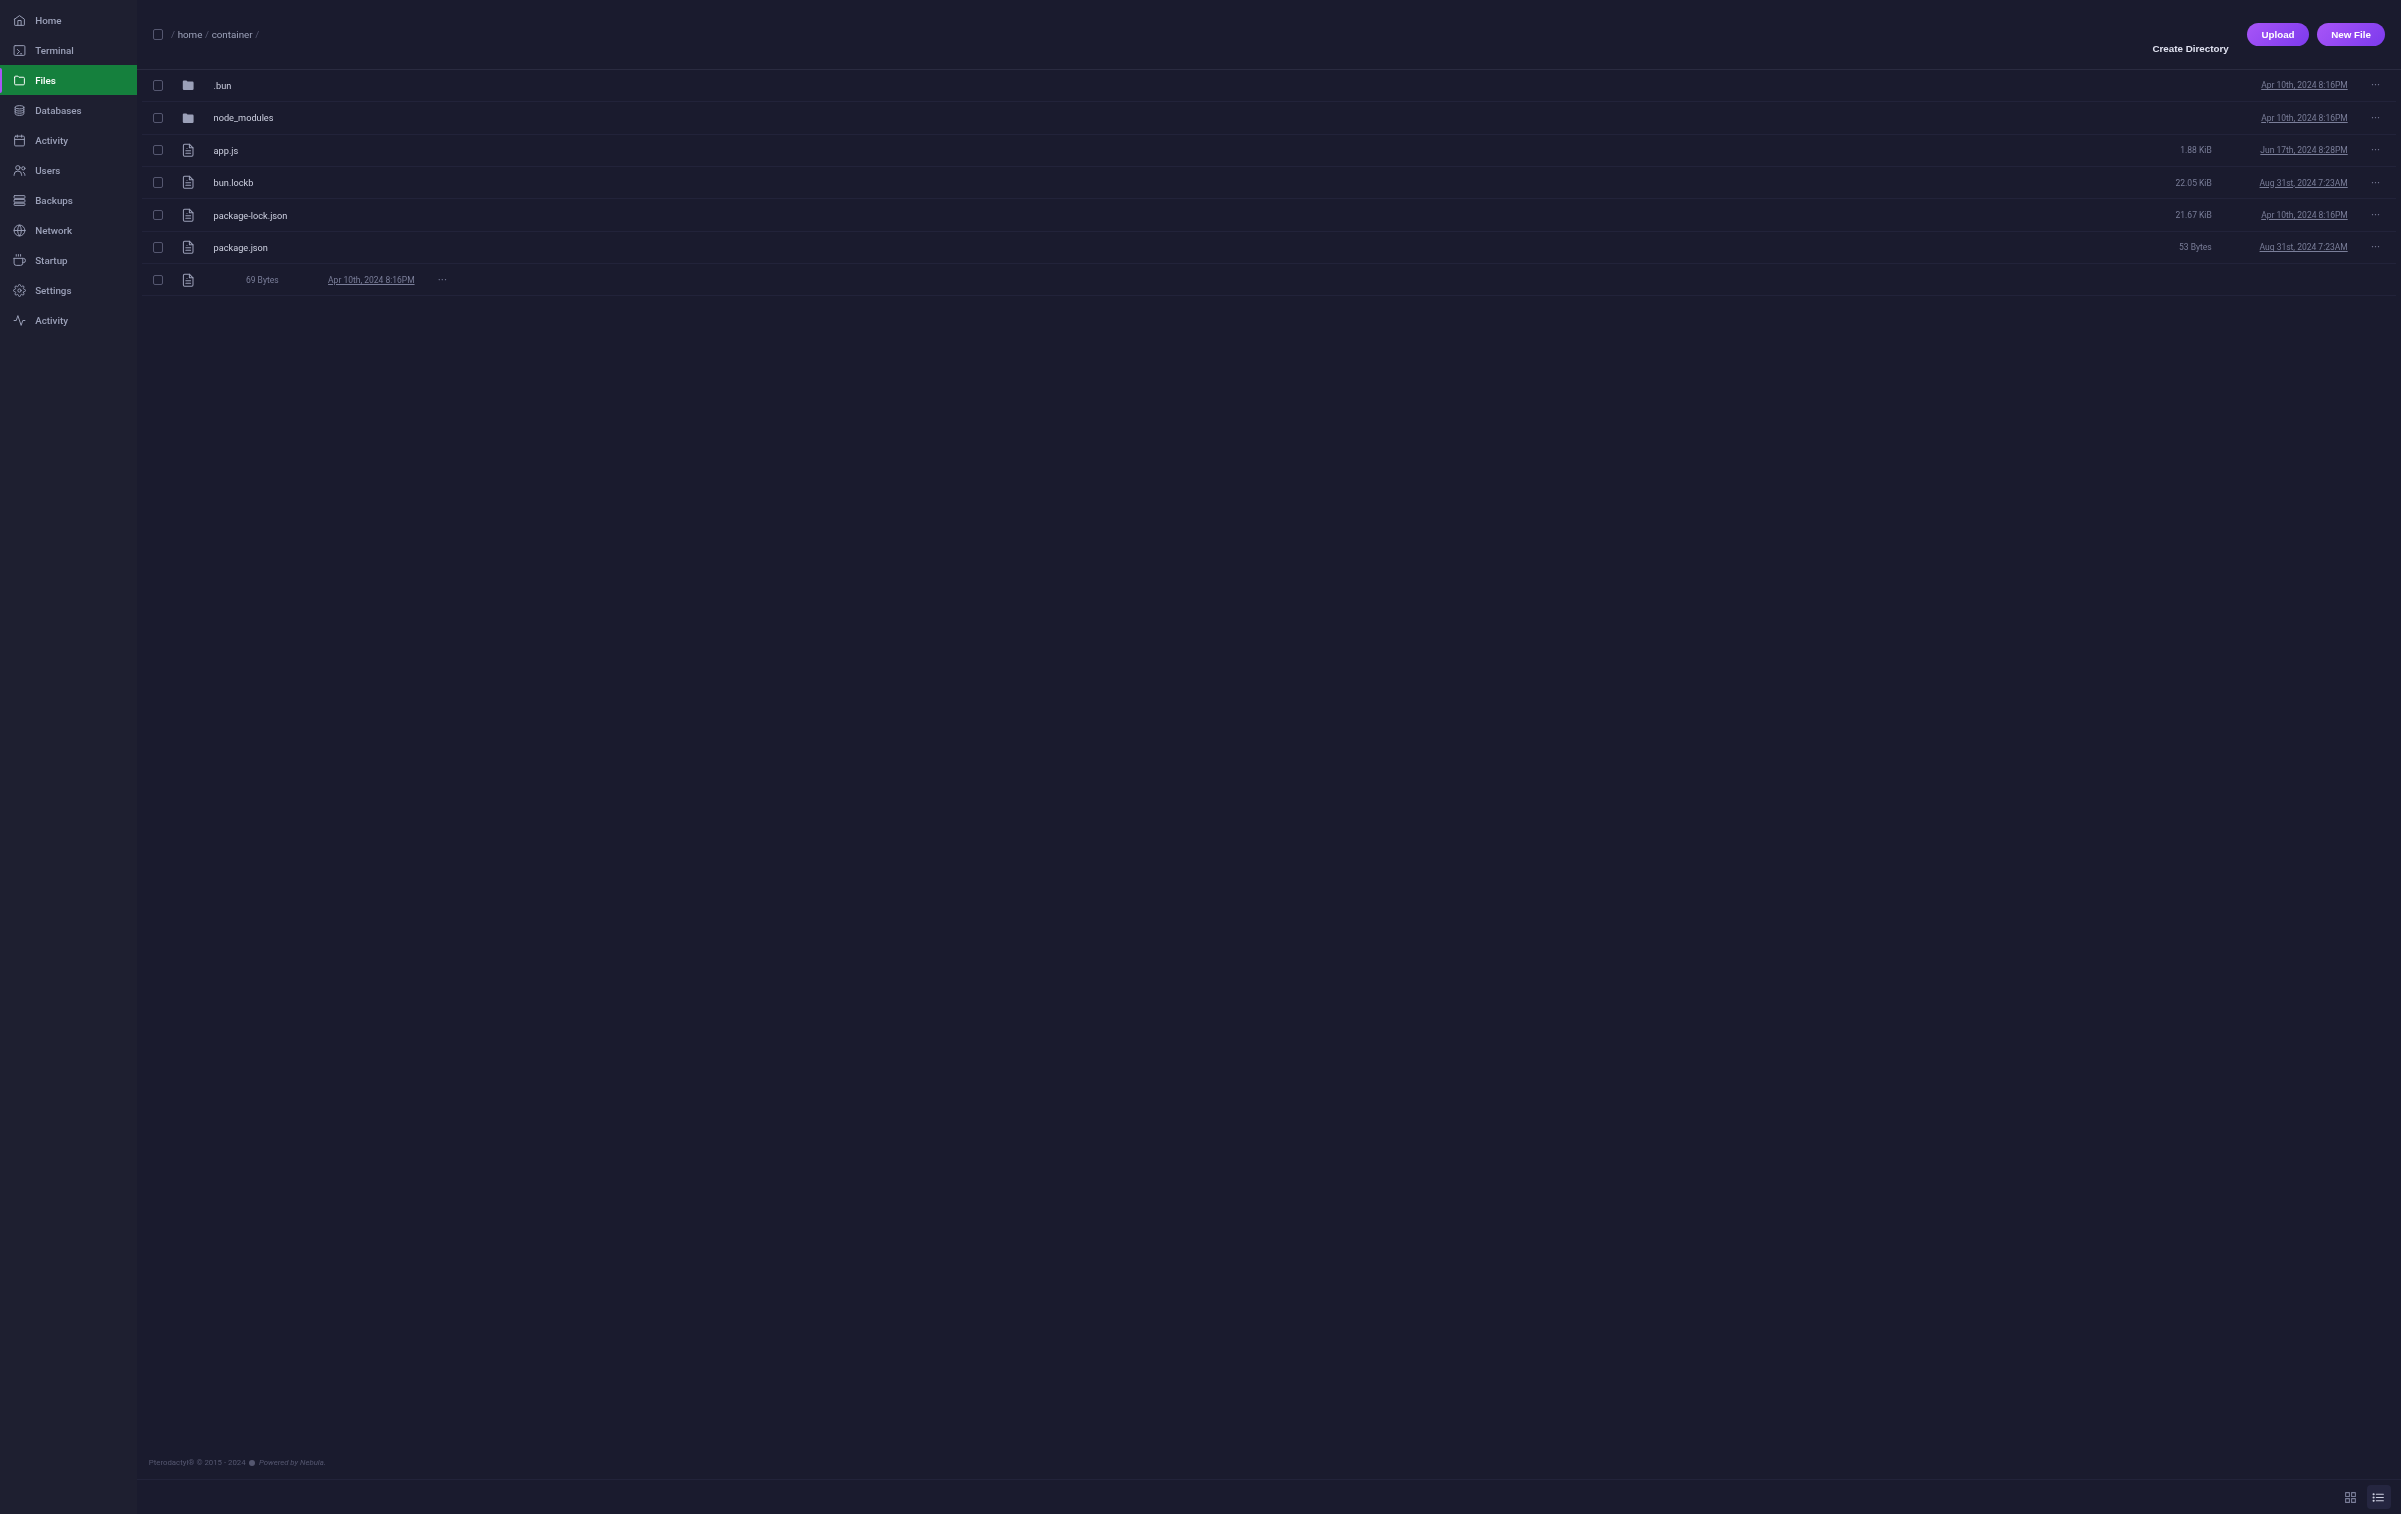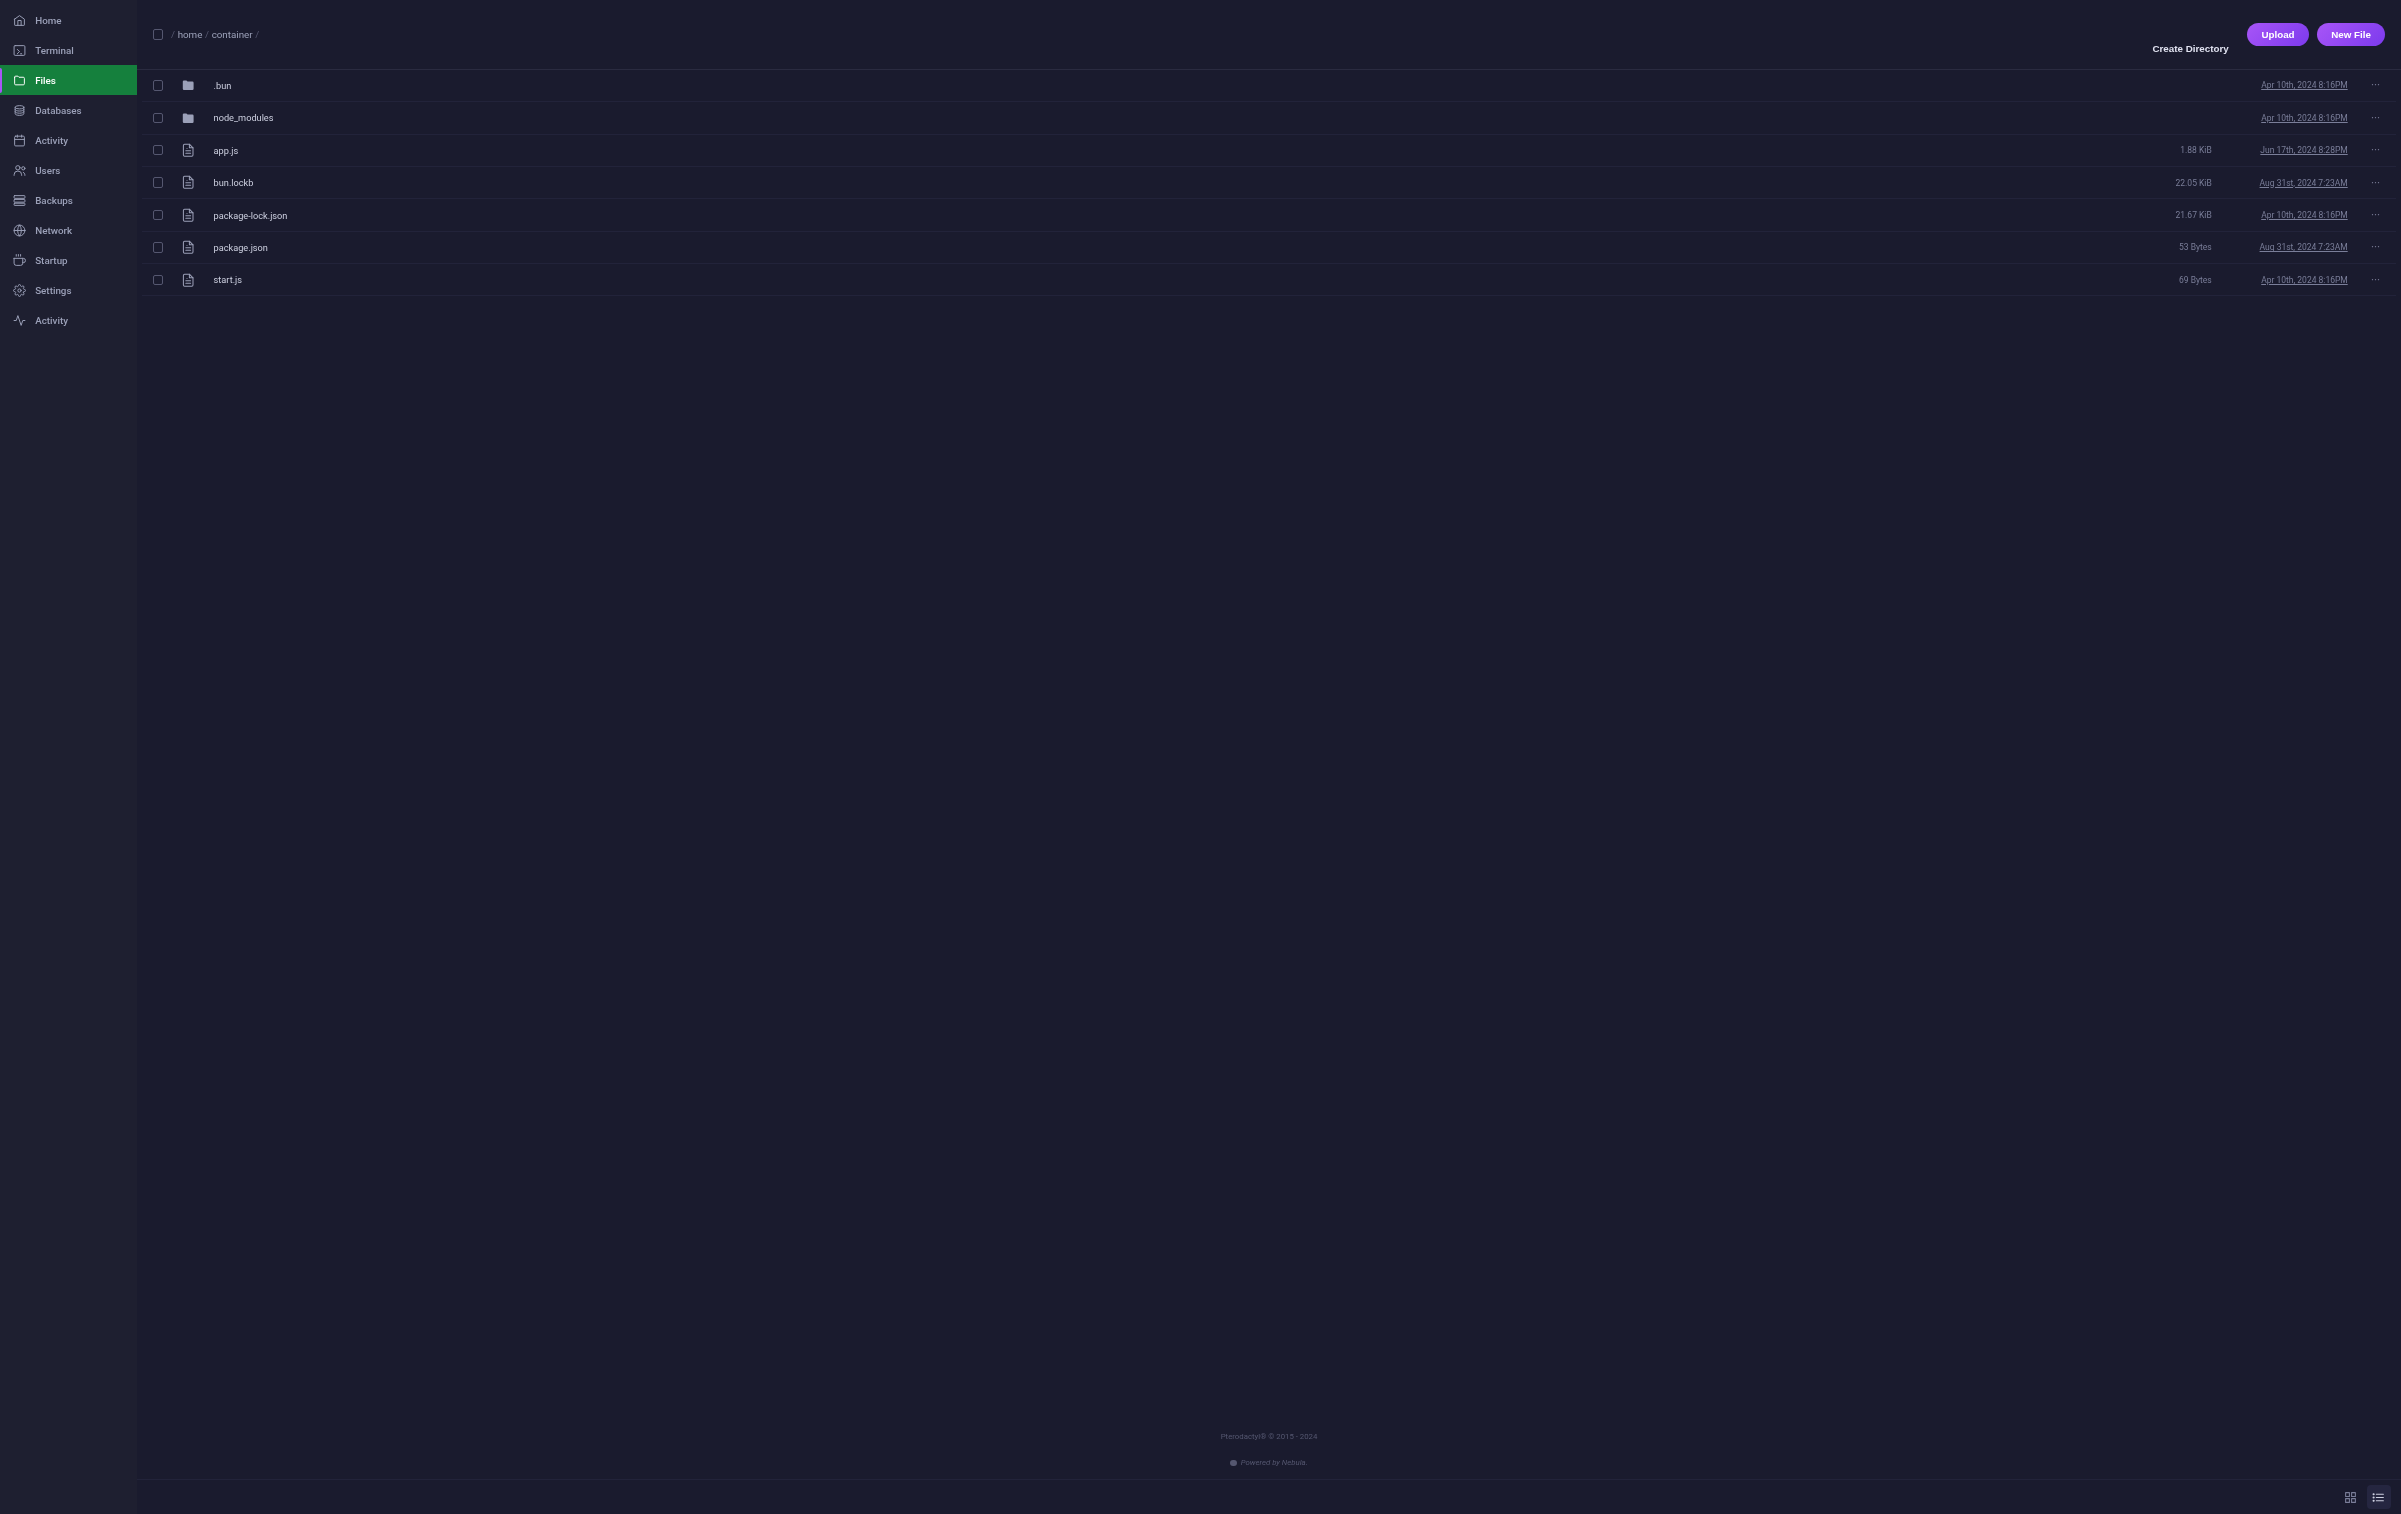--- a/index.html
+++ b/index.html
@@ -208,23 +208,23 @@
       cursor: pointer;
     }
 
     
     .footer {
       padding: 11.8px;
       text-align: center;
       font-size: 7.8px;
       color: #555770;
       display: flex;
-      flex-direction: column;
-      align-items: center;
-      gap: 17px;
+      flex-direction: row;
+      align-items: center;
+      gap: 3px;
     }
     .footer-nebula {
       display: flex;
       align-items: center;
       gap: 3.9px;
       font-style: italic;
     }
     .footer-nebula .dot {
       width: 6.5px;
       height: 6.5px;
@@ -486,21 +486,20 @@
       <input type="checkbox" class="file-checkbox" style="">
       <span class="file-icon">
           <svg viewBox="0 0 24 24">
             <path d="M14 2H6a2 2 0 00-2 2v16a2 2 0 002 2h12a2 2 0 002-2V8z"></path>
             <polyline points="14 2 14 8 20 8"></polyline>
             <line x1="8" y1="13" x2="16" y2="13"></line>
             <line x1="8" y1="17" x2="16" y2="17"></line>
             <line x1="10" y1="9" x2="10" y2="9"></line>
           </svg>
         </span>
-      <span class="file-name">start.js</span>
       <span class="file-size">69 Bytes</span>
       <span class="file-date">Apr 10th, 2024 8:16PM</span>
       <span class="file-menu">···</span>
     </div>
     </div>
 
   <div class="footer">
     <span>Pterodactyl® © 2015 - 2024</span>
     <div class="footer-nebula">
       <div class="dot"></div>

